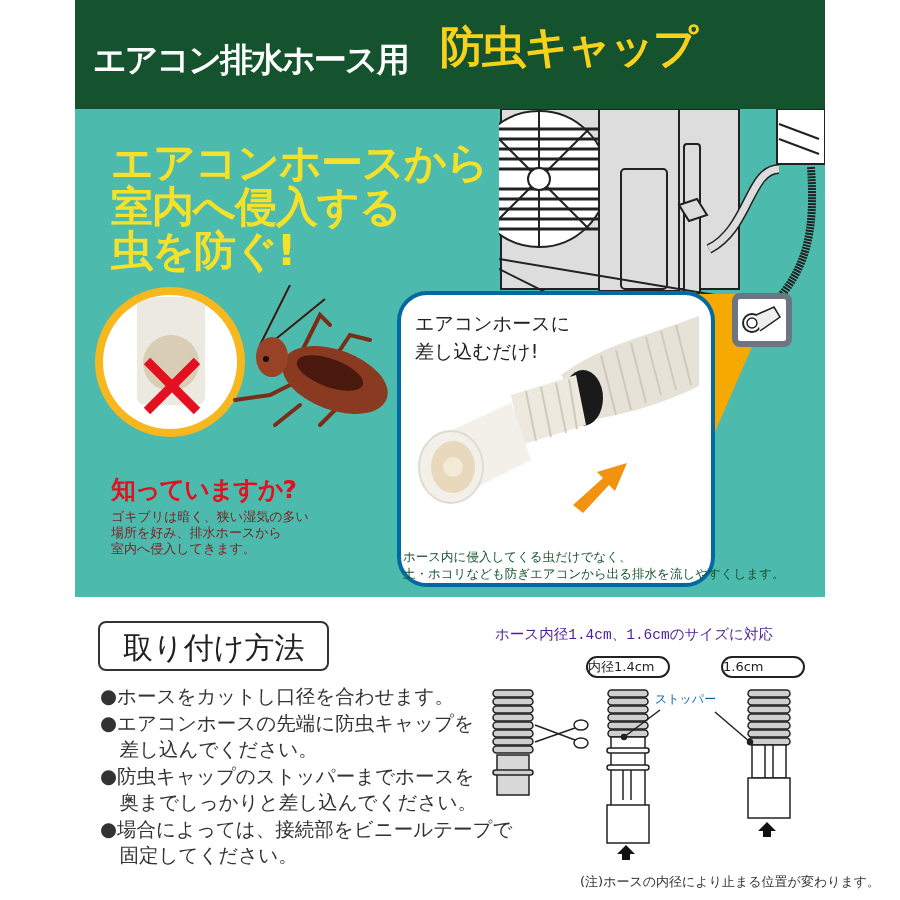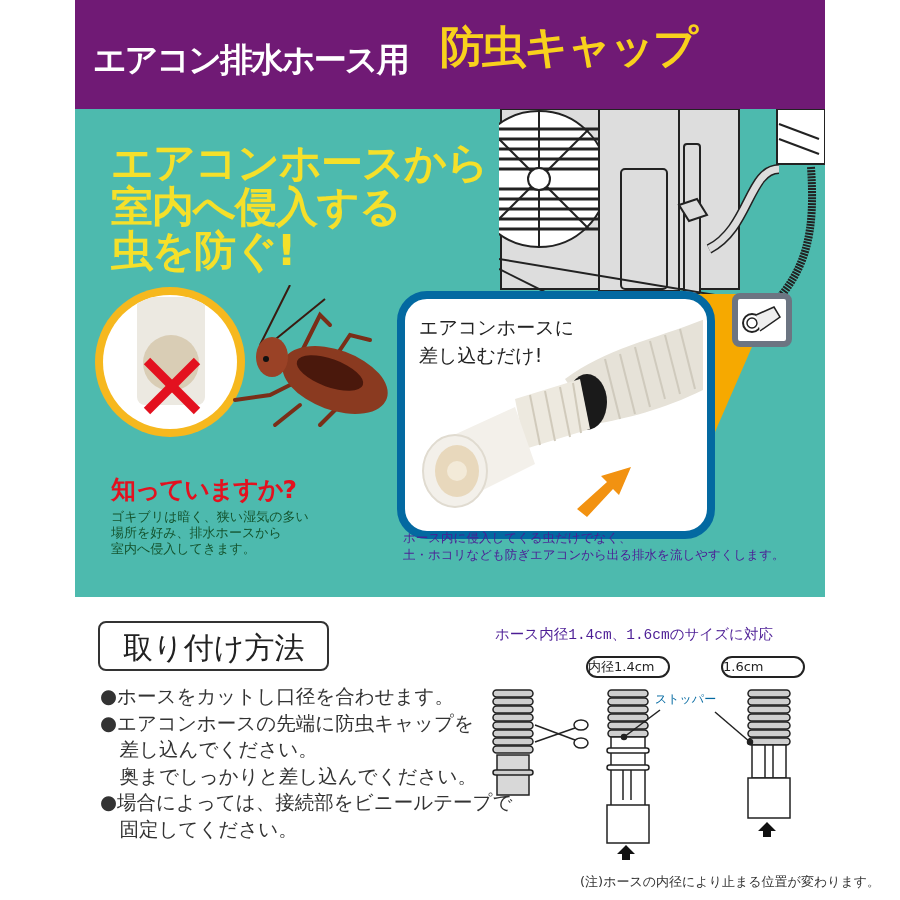--- a/index.html
+++ b/index.html
@@ -1,42 +1,42 @@
 <!DOCTYPE html>
 <html><head>
 <meta charset="utf-8">
 <style>
   html,body{margin:0;padding:0;background:#fff;}
   body{width:900px;height:900px;position:relative;overflow:hidden;font-family:"DejaVu Sans","Liberation Sans",sans-serif;}
   .page{position:absolute;left:75px;top:0;width:750px;height:900px;background:#fff;}
   
-  .header{position:absolute;left:0;top:0;width:750px;height:109px;background:#701a75;}
+  .header{position:absolute;left:0;top:0;width:750px;height:109px;background:#14532d;}
   .header-sub{position:absolute;left:18px;top:38px;color:#fff;font-weight:bold;font-size:33px;letter-spacing:-2px;white-space:nowrap;}
   .header-main{position:absolute;left:365px;top:18px;color:#f8d11c;font-weight:bold;font-size:44px;letter-spacing:-2px;white-space:nowrap;}
   
   .teal{position:absolute;left:0;top:109px;width:750px;height:488px;background:#4dbaae;overflow:hidden;}
   .headline{position:absolute;left:36px;top:32px;color:#f5e02a;font-weight:bold;font-size:42px;line-height:44px;letter-spacing:-1px;}
   .headline div{white-space:nowrap;}
   
   .ac{position:absolute;left:424px;top:0;width:326px;height:190px;}
   
   .cap-circle{position:absolute;left:20px;top:178px;width:150px;height:150px;border-radius:50%;background:#f6b81e;}
   .cap-circle-inner{position:absolute;left:8px;top:8px;width:134px;height:134px;border-radius:50%;background:#fff;overflow:hidden;}
   .cap-body{position:absolute;left:34px;top:2px;width:68px;height:108px;background:#ece9e1;border-radius:8px;}
   .cap-hole{position:absolute;left:40px;top:40px;width:56px;height:56px;border-radius:50%;background:#d9cdb5;}
   .redx{position:absolute;left:50px;top:70px;width:40px;height:40px;}
   .know{position:absolute;left:36px;top:364px;color:#e3111f;font-weight:bold;font-size:25px;white-space:nowrap;letter-spacing:-1px;}
-  .know-text{position:absolute;left:36px;top:400px;color:#14532d;font-size:13px;line-height:16px;}
+  .know-text{position:absolute;left:36px;top:400px;color:#7f1d1d;font-size:13px;line-height:16px;}
   .know-text div{white-space:nowrap;}
   
-  .photo{position:absolute;left:322px;top:182px;width:318px;height:248px;background:#fff;border:8px solid #0369a1;border-radius:30px;box-sizing:border-box;overflow:hidden;}
+  .photo{position:absolute;left:322px;top:182px;width:318px;height:296px;background:#fff;border:4px solid #0369a1;border-radius:30px;box-sizing:border-box;overflow:hidden;}
   .photo-text{position:absolute;left:14px;top:14px;font-size:19px;line-height:28px;color:#222;z-index:2;}
   .photo-text div{white-space:nowrap;}
   .thumb{position:absolute;left:657px;top:184px;width:60px;height:54px;background:#fff;border:6px solid #6c7582;border-radius:8px;box-sizing:border-box;}
-  .bottom-note{position:absolute;left:328px;top:420px;color:#4c1d95;font-size:12.5px;line-height:17px;}
+  .bottom-note{position:absolute;left:328px;top:440px;color:#14532d;font-size:12.5px;line-height:17px;font-family:Liberation Serif, serif;}
   .bottom-note div{white-space:nowrap;}
   
   .install-title{position:absolute;left:23px;top:621px;height:50px;padding:0 23px;border:2px solid #333;border-radius:8px;font-size:30px;line-height:50px;color:#222;box-sizing:border-box;white-space:nowrap;}
   .steps{position:absolute;left:25px;top:684px;font-size:19.5px;line-height:26.5px;color:#333;}
   .steps div{white-space:nowrap;}
   .sizes-title{position:absolute;left:420px;top:625px;font-size:14.5px;color:#4c1d95;white-space:nowrap;font-family:Liberation Mono, monospace;}
   .pill{position:absolute;height:22px;border:2px solid #222;border-radius:12px;box-sizing:border-box;font-size:13px;line-height:18px;text-align:left;color:#222;white-space:nowrap;}
   .stopper-label{position:absolute;left:580px;top:691px;font-size:12px;color:#0369a1;white-space:nowrap;}
   .footnote{position:absolute;left:505px;top:873px;font-size:13px;color:#333;white-space:nowrap;}
   .diagram{position:absolute;left:0;top:0;}
@@ -179,20 +179,21 @@
       <div>土・ホコリなども防ぎエアコンから出る排水を流しやすくします。</div>
     </div>
   </div>
 
   <div class="install-title">取り付け方法</div>
 
   <div class="steps">
     <div>●ホースをカットし口径を合わせます。</div>
     <div>●エアコンホースの先端に防虫キャップを</div>
     <div>　差し込んでください。</div>
+    <div>●防虫キャップのストッパーまでホースを</div>
     <div>　奥までしっかりと差し込んでください。</div>
     <div>●場合によっては、接続部をビニールテープで</div>
     <div>　固定してください。</div>
   </div>
 
   <div class="sizes-title">ホース内径1.4cm、1.6cmのサイズに対応</div>
   <div class="pill" style="left:511px;top:656px;width:84px;">内径1.4cm</div>
   <div class="pill" style="left:646px;top:656px;width:84px;">1.6cm</div>
   <div class="stopper-label">ストッパー</div>
 

